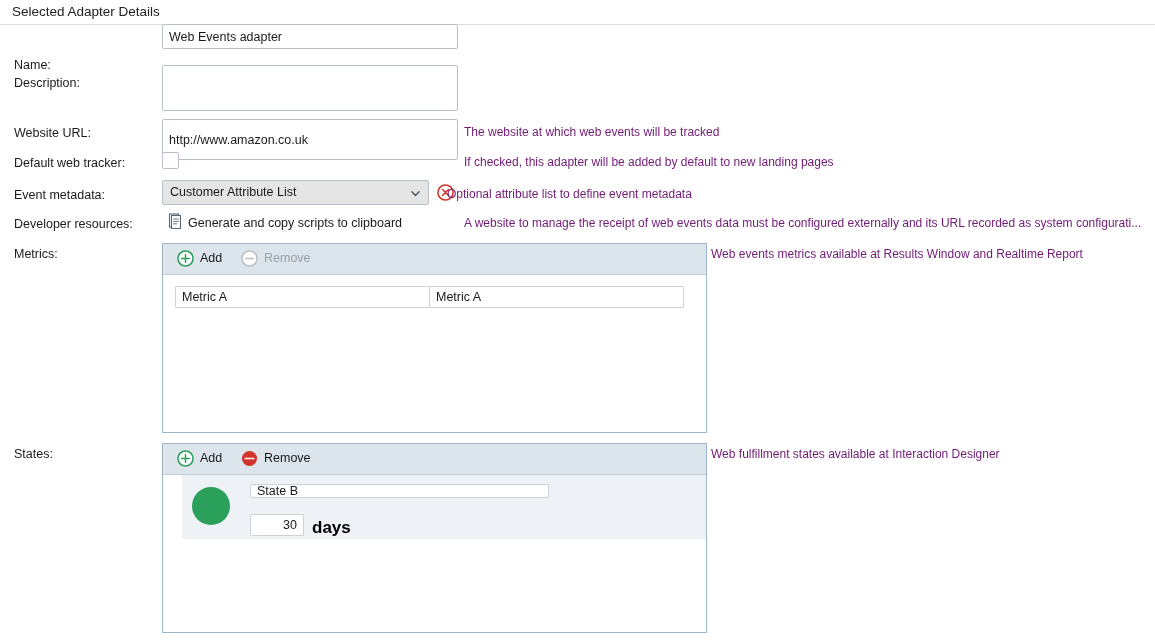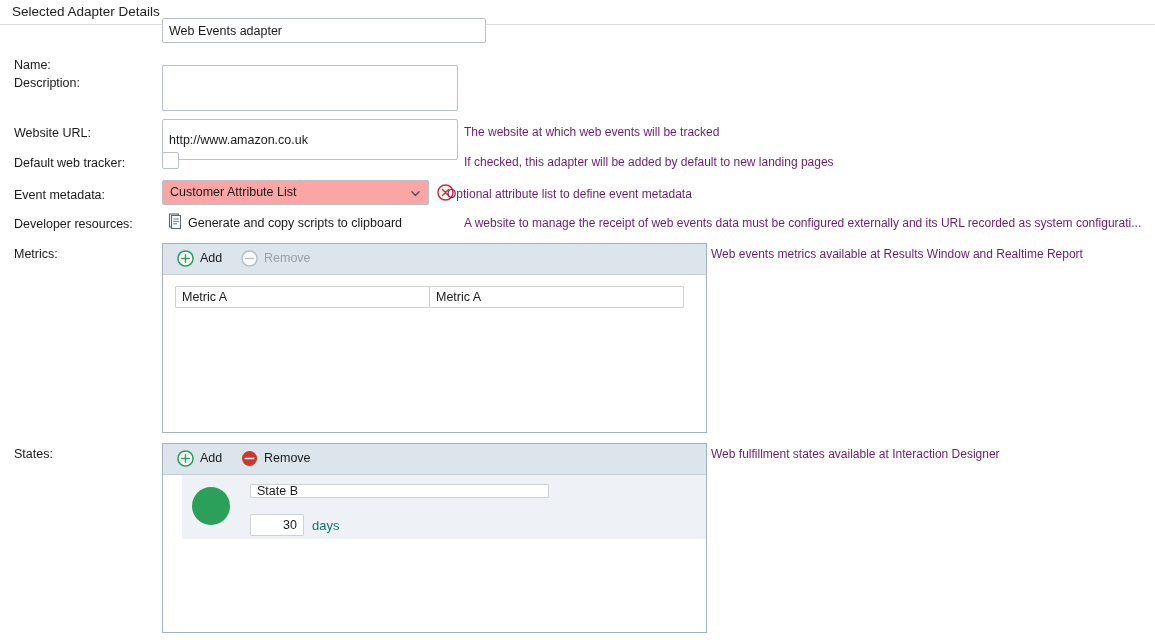--- a/index.html
+++ b/index.html
@@ -71,21 +71,21 @@
     height: 17px;
     border: 1px solid #b9c0c7;
     background: #fff;
     border-radius: 2px;
   }
 
   .select-wrap {
     position: absolute;
     box-sizing: border-box;
     border: 1px solid #b9c0c7;
-    background: #fca5a5;
+    background: #e5e5e5;
     border-radius: 2px;
   }
   .select-wrap .sel-text {
     position: absolute;
     left: 7px;
     top: 4px;
     font-size: 12.5px;
     color: #1a1a1a;
   }
   .chev {
@@ -172,36 +172,36 @@
   }
   .state-dot {
     position: absolute;
     width: 38px;
     height: 38px;
     border-radius: 50%;
     background: #2aa05a;
   }
   .days-label {
     position: absolute;
-    font-size: 13px;
-    font-weight: normal;
-    color: #0f766e;
+    font-size: 17px;
+    font-weight: bold;
+    color: #000000;
   }
   .num-input {
     text-align: right;
   }
 </style>
 </head>
 <body>
 
 <div class="panel-title">Selected Adapter Details</div>
 <div class="divider"></div>
 
 <div class="row-label" style="left:14px; top:38px;margin-top:20px;">Name:</div>
-<input class="txt-input" style="left: 162px; top: 18px; width: 324px; height: 25px;" value="Web Events adapter">
+<input class="txt-input" style="left: 162px; top: 24px; width: 296px; height: 25px;" value="Web Events adapter">
 
 <div class="row-label" style="left:14px; top:76px;">Description:</div>
 <textarea class="txt-input" style="left: 162px; top: 65px; width: 296px; height: 46px;"></textarea>
 
 <div class="row-label" style="left:14px; top:126px;">Website URL:</div>
 <input class="txt-input" style="left: 162px; top: 119px; width: 296px; height: 41px;" value="http://www.amazon.co.uk">
 <div class="hint" style="left:464px; top:125px;">The website at which web events will be tracked</div>
 
 <div class="row-label" style="left:14px; top:156px;">Default web tracker:</div>
 <div class="checkbox" style="left:162px; top:152px;"></div>

